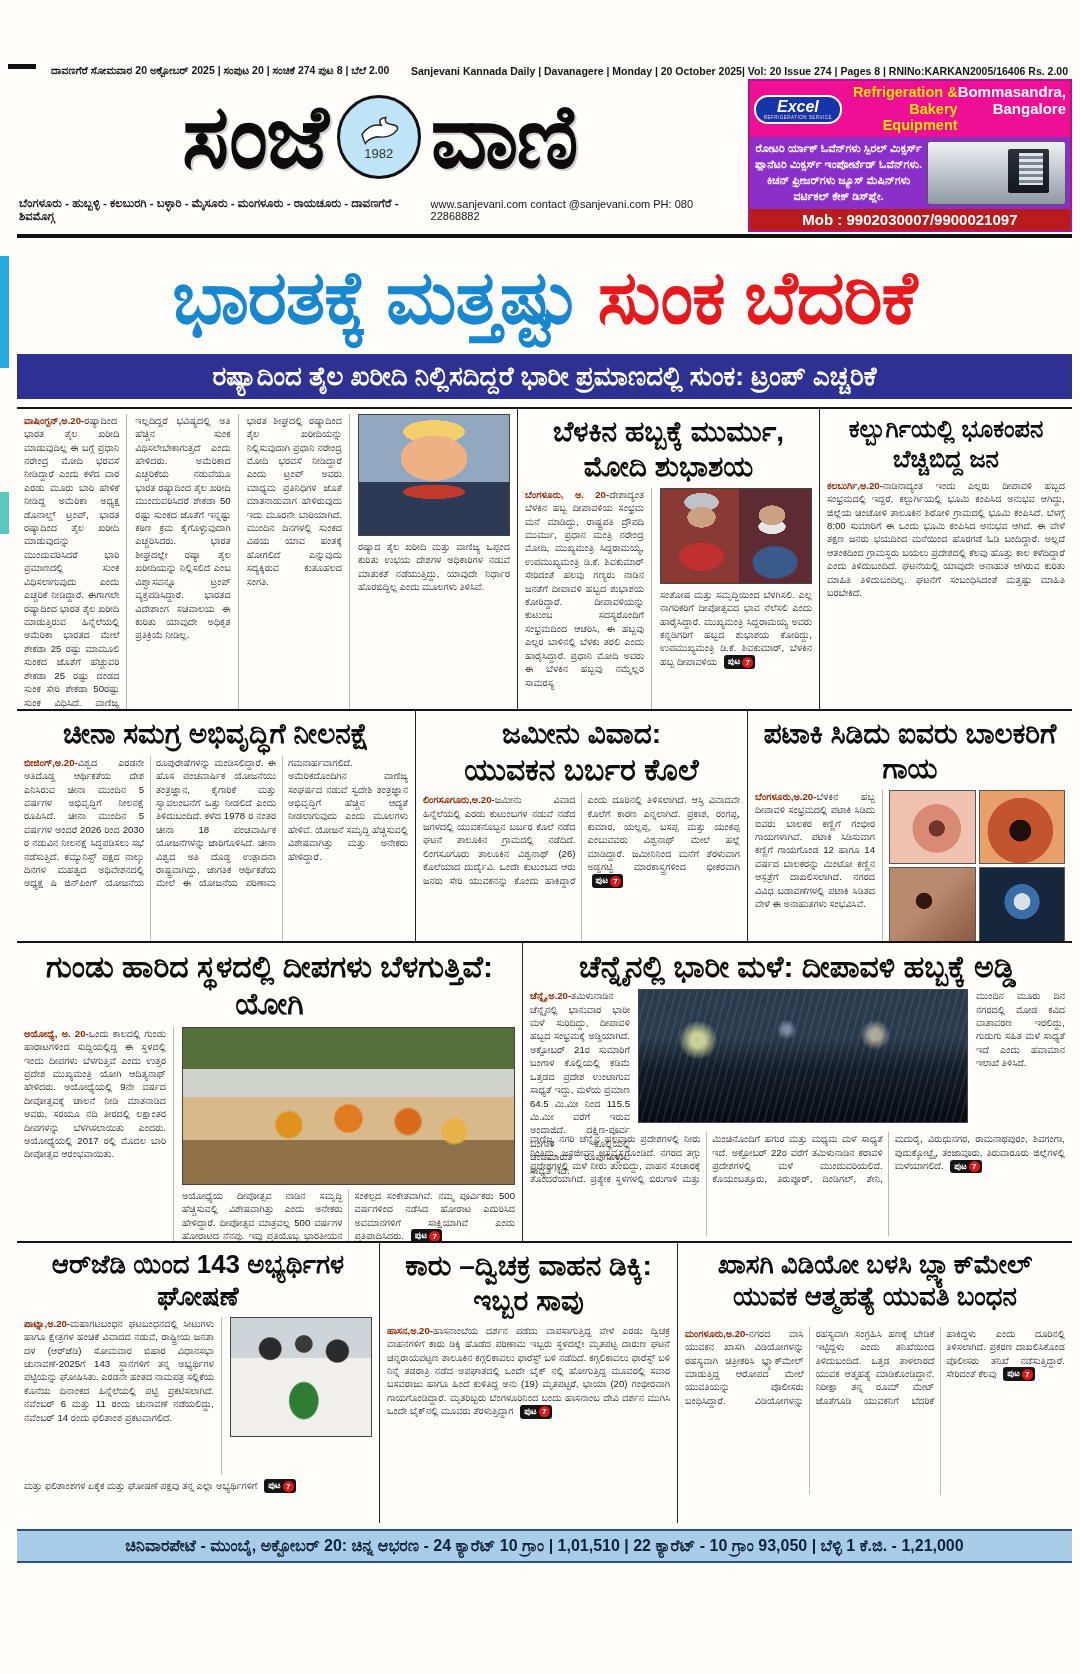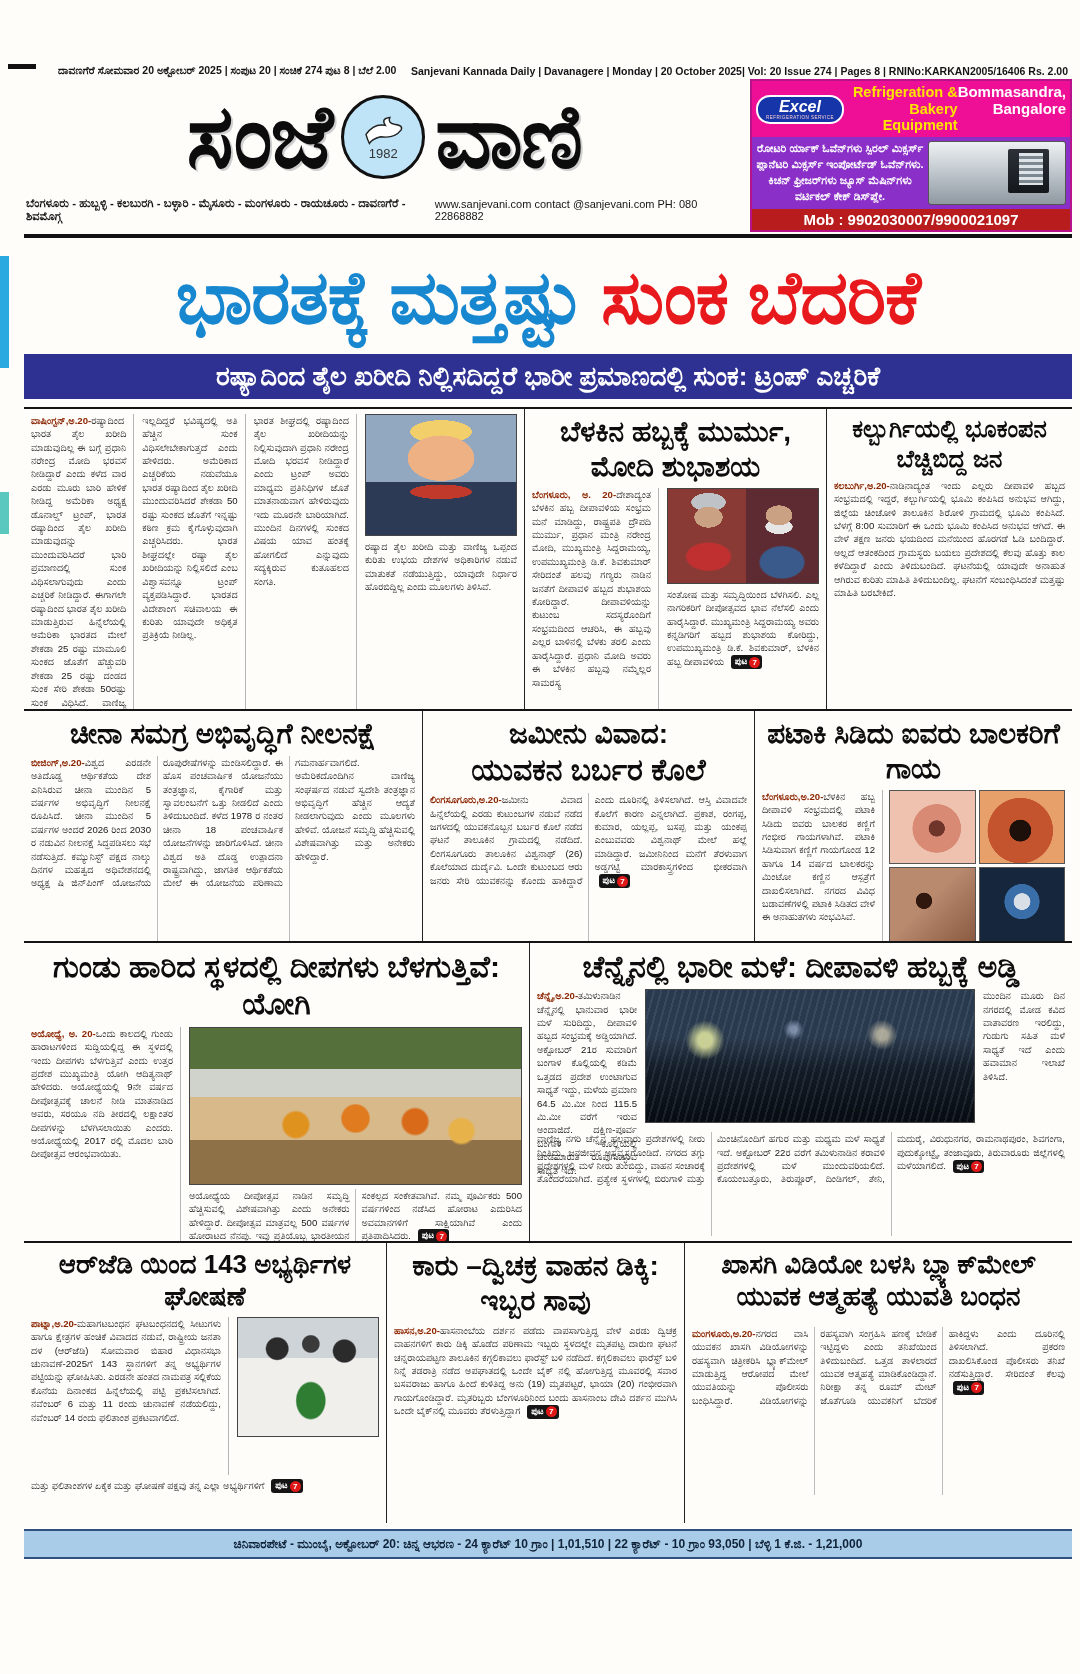--- a/index.html
+++ b/index.html
@@ -1,18 +1,18 @@
 <!DOCTYPE html>
 <html><head>
 <meta charset="utf-8">
 <style>
   * { margin:0; padding:0; box-sizing:border-box; }
   html,body { background:#f2f2f0; }
   body { font-family:"Liberation Sans", sans-serif; }
-  .page { position:relative; width:1080px; height:1674px; margin:0 auto; background:#fffdfa; color:#111; overflow:hidden; padding:6px 8px 0 24px; }
+  .page { position:relative; width:1080px; height:1674px; margin:0 auto; background:#fffdfa; color:#111; overflow:hidden; padding:6px 8px 0 17px; }
 
   
   .topdash { position:absolute; left:8px; top:64px; width:28px; height:5px; background:#111; }
   .topbar { display:flex; justify-content:space-between; align-items:flex-end; font-size:10.5px; font-weight:bold; padding:58px 4px 2px 34px; color:#141414; }
   .topbar .en { letter-spacing:0; }
 
   
   .masthead { display:flex; gap:6px; }
   .mh-left { width:738px; display:flex; flex-direction:column; }
   .logo-row { display:flex; align-items:center; justify-content:center; gap:10px; height:116px; }
@@ -121,21 +121,21 @@
   .photo-rjd { width:142px; height:120px; background:
       radial-gradient(circle at 28% 26%, #2b2b2b 0 8%, transparent 9%),
       radial-gradient(circle at 52% 22%, #3a3a3a 0 7%, transparent 8%),
       radial-gradient(circle at 76% 28%, #2b2b2b 0 8%, transparent 9%),
       radial-gradient(ellipse 20% 30% at 52% 70%, #2e7d32 0 50%, transparent 55%),
       linear-gradient(180deg,#cfd4d8 0 34%, #f0efec 34% 100%); }
   .car-head { font-size:28px; line-height:1.3; }
   .bm-head { font-size:26px; line-height:1.35; }
 
   
-  .rates { margin-top:6px; background:#a9cde9; border-top:2.5px solid #2f4f7f; border-bottom:2.5px solid #2f4f7f; text-align:center; font-size:12px; font-weight:bold; color:#0f2238; padding:6px 2px; }
+  .rates { margin-top:6px; background:#a9cde9; border-top:2.5px solid #2f4f7f; border-bottom:2.5px solid #2f4f7f; text-align:center; font-size:16px; font-weight:bold; color:#0f2238; padding:6px 2px; }
 </style>
 </head>
 <body>
 
 <div class="page">
 
   <div class="topdash"></div>
 
   <div class="topbar">
     <span>ದಾವಣಗೆರೆ ಸೋಮವಾರ 20 ಅಕ್ಟೋಬರ್ 2025 | ಸಂಪುಟ 20 | ಸಂಚಿಕೆ 274 ಪುಟ 8 | ಬೆಲೆ 2.00</span>

